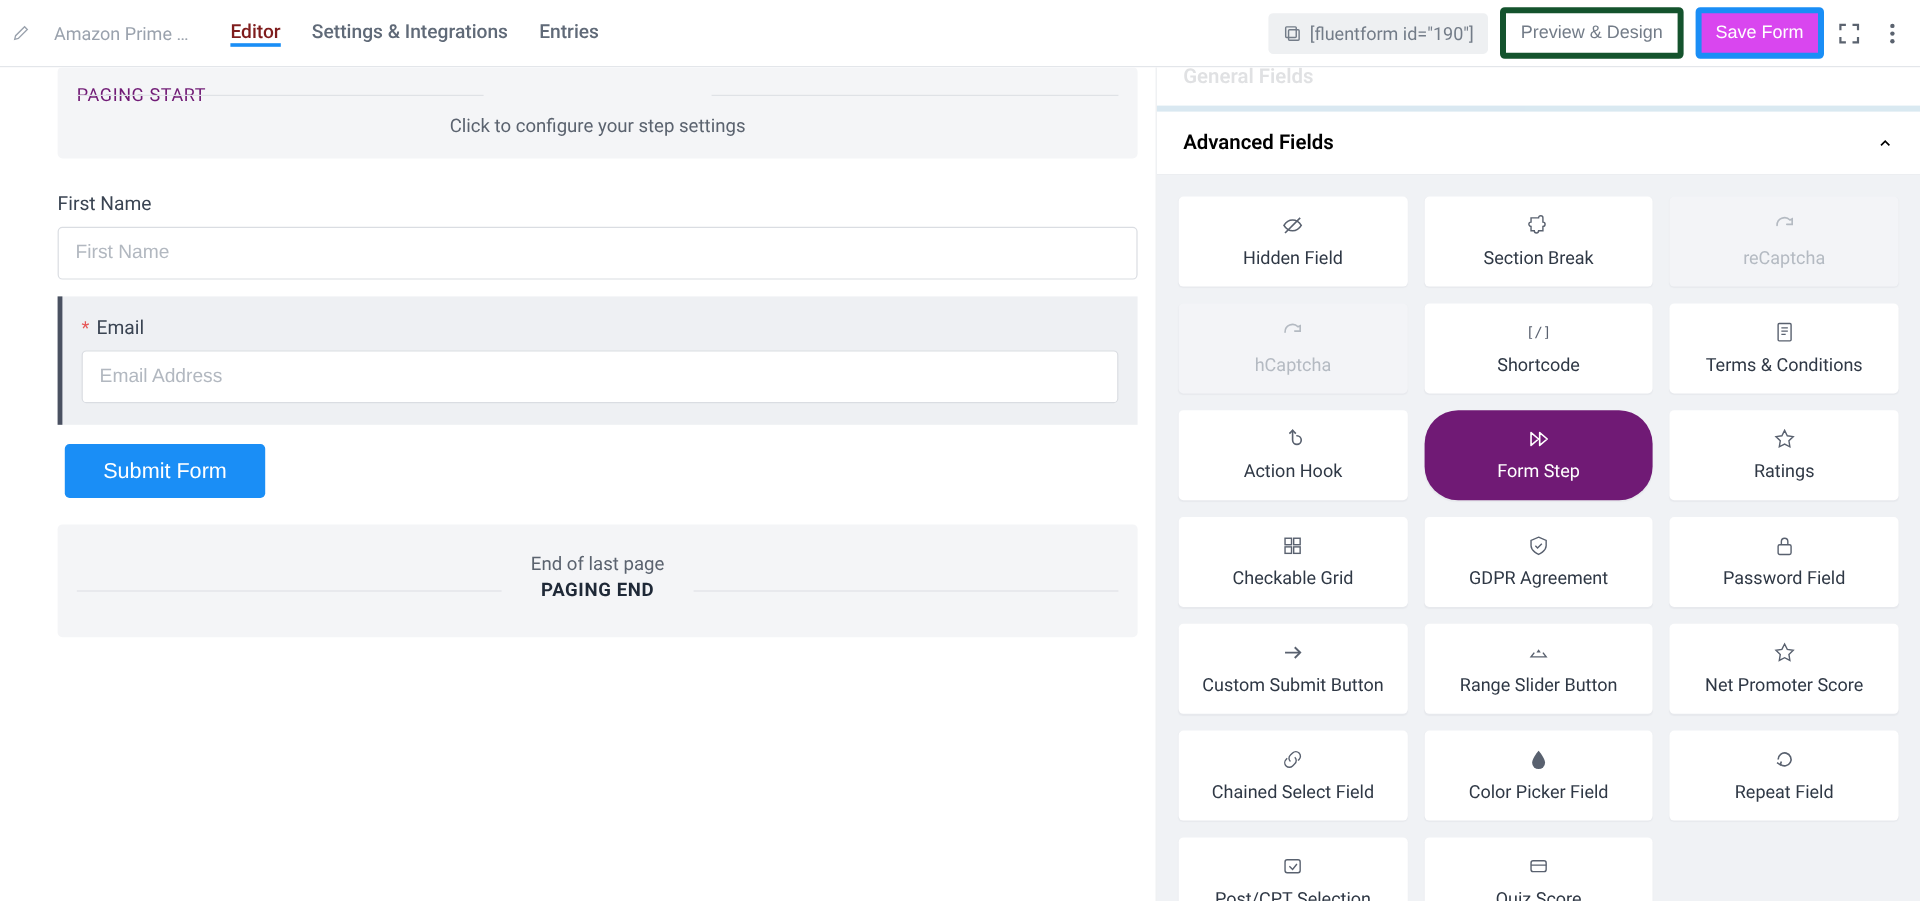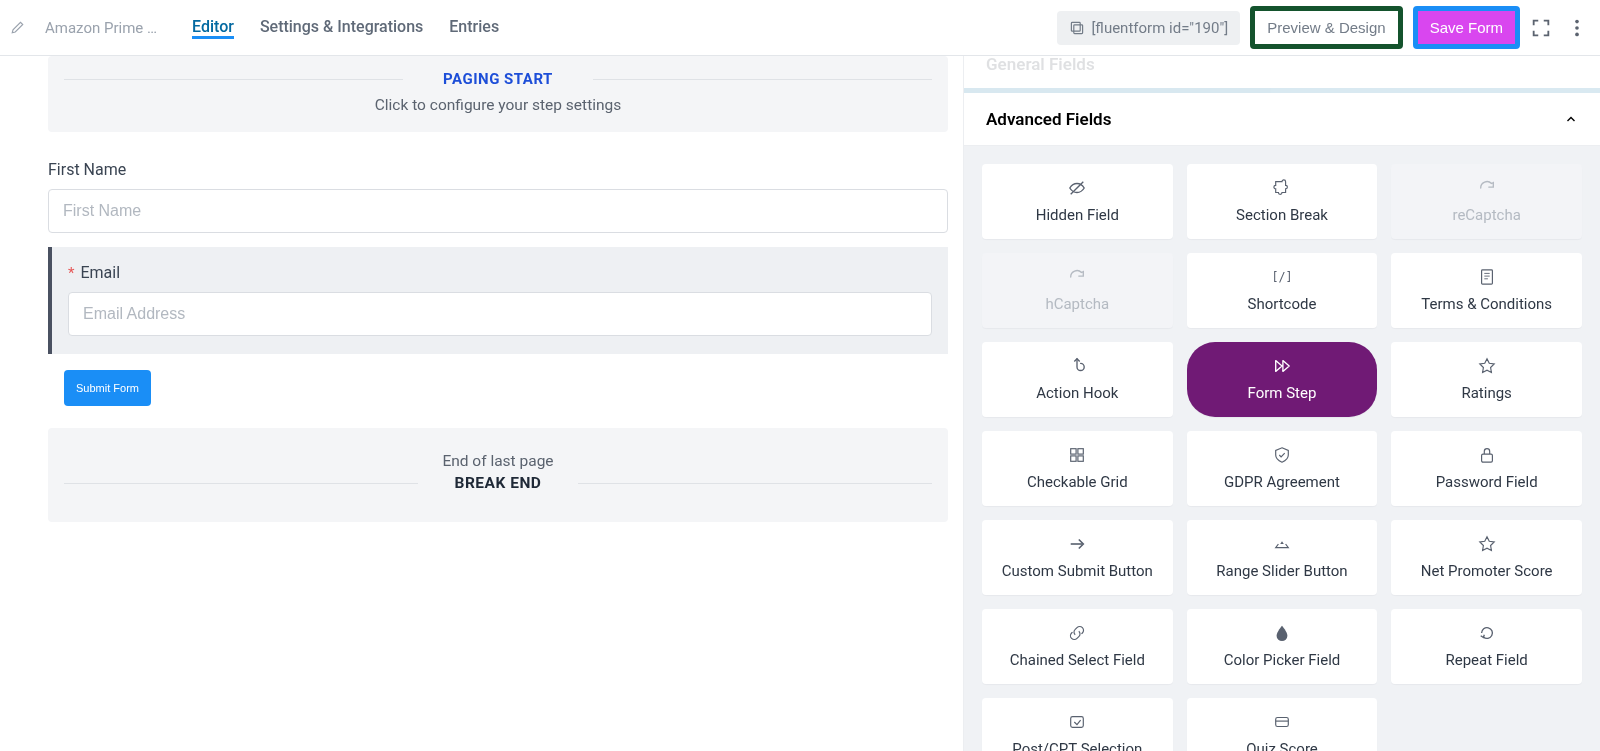--- a/index.html
+++ b/index.html
@@ -27,21 +27,21 @@
     max-width: 150px;
   }
   .form-name svg { width: 15px; height: 15px; flex-shrink: 0; }
   .form-name span { white-space: nowrap; overflow: hidden; text-overflow: ellipsis; }
   .tabs { display: flex; gap: 26px; align-items: center; height: 100%; margin-left: 18px;}
   .tab {
     color: #606a78; font-size: 16px; font-weight: 500; cursor: pointer;
     display: flex; align-items: center; height: 100%;
     border-bottom: 3px solid transparent;
   }
-  .tab.active { color: #0369a1; border-bottom-color: #1a8ef6; }
+  .tab.active { color: #7f1d1d; border-bottom-color: #1a8ef6; }
   .topbar-right { display: flex; align-items: center; gap: 10px; }
   .shortcode-pill {
     display: flex; align-items: center; gap: 6px;
     background: #eef0f2; color: #737c88; font-size: 15px;
     padding: 8px 12px; border-radius: 4px;
   }
   .shortcode-pill svg { width: 16px; height: 16px; }
   .btn {
     font-size: 15px; padding: 8px 12px; border-radius: 4px;
     border: 5px solid #14532d; background: #fff; color: #737c88; cursor: pointer;
@@ -53,22 +53,22 @@
 
   
   .main { flex: 1; display: flex; overflow: hidden; }
   .canvas { flex: 1; overflow-y: auto; padding-right: 0; border-right: 1px solid #eceef1; }
   .canvas-inner { max-width: 900px; margin: 0 0 0 48px; padding: 0; }
 
   .block-gray {
     background: #f4f5f7; border-radius: 4px; padding: 18px 16px;
   }
   .paging-label {
-    font-weight: 700; font-size: 15px; color: #1d4ed8; letter-spacing: .5px;
-    text-align: center; position: relative;
+    font-weight: 400; font-size: 15px; color: #701a75; letter-spacing: .5px;
+    text-align: left; position: relative;
   }
   .paging-label::before, .paging-label::after {
     content:""; position:absolute; top:50%; height:1px; background:#dfe2e6; width: calc(50% - 95px);
   }
   .paging-label::before { left: 0; }
   .paging-label::after { right: 0; }
   .paging-sub { text-align:center; color:#5b636f; font-size:15.5px; margin-top:8px;}
 
   .field { padding: 14px 0 6px; }
   .field-label { color:#3a4452; font-size:16px; margin-bottom:10px; display:block; }
@@ -91,22 +91,22 @@
   .pb-title {
     font-weight:700; color:#1f2937; font-size:15.5px; text-align:center; position:relative;
     letter-spacing:.3px;
   }
   .pb-title::before, .pb-title::after {
     content:""; position:absolute; top:50%; height:1px; background:#dfe2e6; width: calc(50% - 80px);
   }
   .pb-title::before { left:0; } .pb-title::after { right:0; }
 
   .submit-btn {
-    background:#1a8ef6; color:#fff; border:none; font-size:11px; font-weight:500;
-    padding: 12px 12px; border-radius:4px; margin:16px 16px;
+    background:#1a8ef6; color:#fff; border:none; font-size:18px; font-weight:500;
+    padding: 12px 32px; border-radius:4px; margin:16px 6px;
   }
 
   .paging-end { margin-top: 6px; padding: 20px 16px 30px; }
 
   
   .panel { width: 636px; display:flex; flex-direction:column; overflow:hidden; }
   .panel-section-cut {
     color:#2f3845; font-size:17px; font-weight:600; padding: 0 22px 14px; margin-top:-2px;
     opacity: .15; border-bottom:5px solid #0369a1;
   }
@@ -275,21 +275,21 @@
         <div class="email-wrap">
           <label class="field-label"><span class="req">*</span><span>Email</span></label>
           <input class="input" placeholder="Email Address" style="">
         </div>
 
 
         <button class="submit-btn">Submit Form</button>
 
         <div class="block-gray paging-end">
           <div class="pb-line">End of last page</div>
-          <div class="pb-title" style="letter-spacing:.5px">BREAK END</div>
+          <div class="pb-title" style="letter-spacing:.5px">PAGING END</div>
         </div>
       </div>
     </div>
 
     <div class="panel">
       <div class="panel-section-cut">General Fields</div>
       <div class="panel-section">
         <span>Advanced Fields</span>
         <svg viewBox="0 0 20 20" fill="none" stroke="currentColor" stroke-width="2">
             <path d="M5 13l5-5 5 5"></path>

